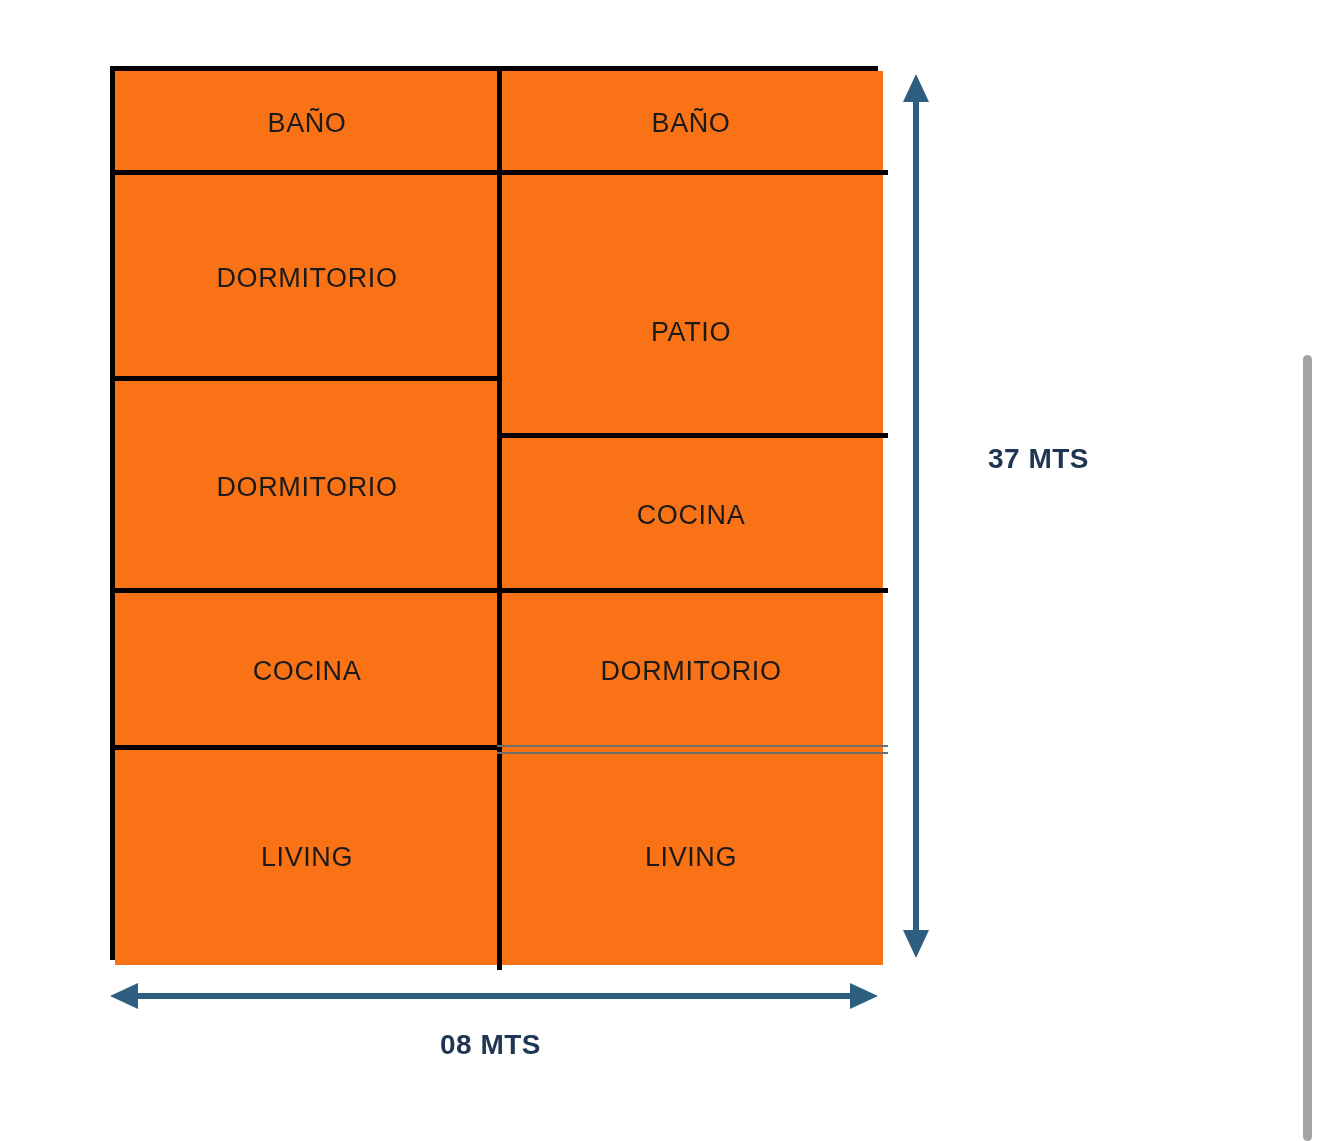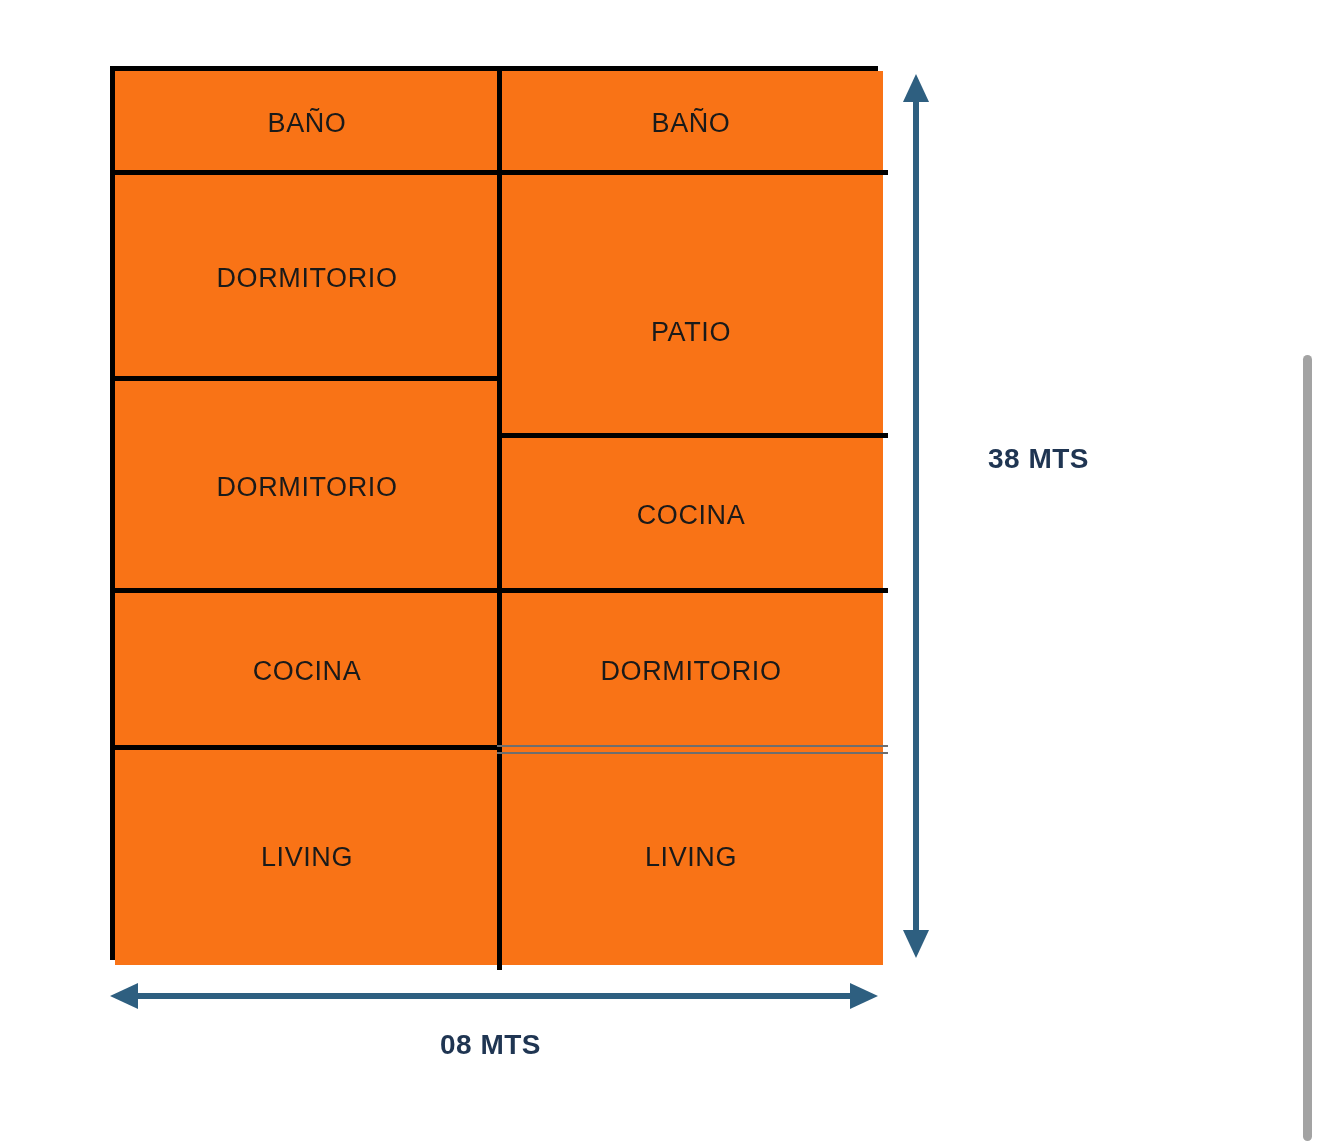--- a/index.html
+++ b/index.html
@@ -174,21 +174,21 @@
   <div class="dim" id="dim-vertical">
     <svg width="36" height="888" viewBox="0 0 36 888" xmlns="http://www.w3.org/2000/svg">
 
       <line x1="18" y1="20" x2="18" y2="868" stroke="#2E5F80" stroke-width="6"></line>
 
       <polygon points="18,2 31,30 5,30" fill="#2E5F80"></polygon>
 
       <polygon points="18,886 31,858 5,858" fill="#2E5F80"></polygon>
     </svg>
   </div>
-  <div class="dim-label" id="dim-vertical-label">38 MTS</div>
+  <div class="dim-label" id="dim-vertical-label">37 MTS</div>
 
   <div class="dim" id="dim-horizontal">
     <svg width="772" height="36" viewBox="0 0 772 36" xmlns="http://www.w3.org/2000/svg">
 
       <line x1="20" y1="18" x2="752" y2="18" stroke="#2E5F80" stroke-width="6"></line>
 
       <polygon points="2,18 30,31 30,5" fill="#2E5F80"></polygon>
 
       <polygon points="770,18 742,31 742,5" fill="#2E5F80"></polygon>
     </svg>

